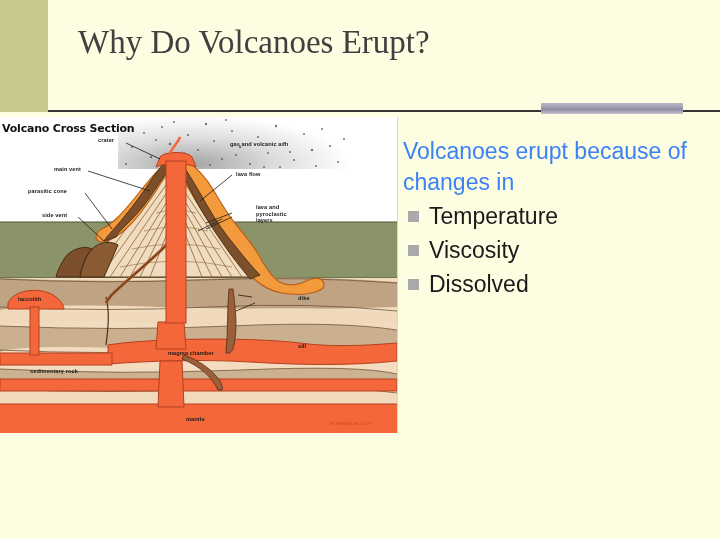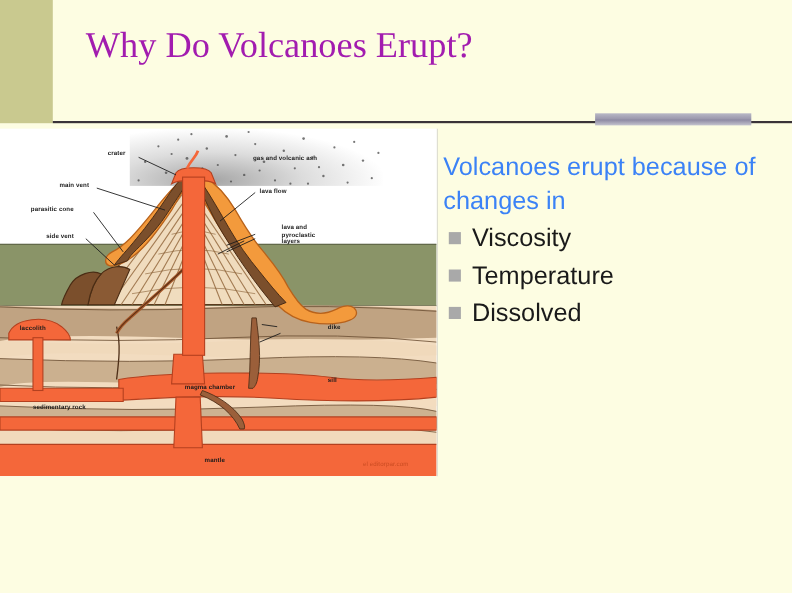--- a/index.html
+++ b/index.html
@@ -12,21 +12,21 @@
   .slide{position:absolute;inset:0;background:#fdfde2;}
 
   
   .left-bar{position:absolute;left:0;top:0;width:48px;height:112px;background:#c9c98f;}
   .title-rule{position:absolute;left:48px;top:110px;width:672px;height:2px;background:#3a3338;}
   .accent-bar{position:absolute;left:541px;top:103px;width:142px;height:11px;
               background:linear-gradient(to bottom,#b9b8c6 0%,#9c99ae 45%,#8e8aa3 55%,#c4c3ce 100%);}
 
   
   .title{position:absolute;left:78px;top:22px;font-family:"Liberation Serif", serif;
-         font-size:33px;line-height:40px;color:#a21caf;white-space:nowrap;}
+         font-size:33px;line-height:40px;color:#404040;white-space:nowrap;}
 
   
   .body-block{position:absolute;left:403px;top:136px;width:300px;}
   .lead{font-size:23px;line-height:31px;color:#3b82f6;}
   .bullets{margin:0;padding:0;list-style:none;}
   .bullets li{display:flex;align-items:flex-start;margin-top:2px;}
   .bullet-sq{flex:0 0 auto;width:11px;height:11px;background:#a9a9a9;margin:11px 10px 0 5px;}
   .bullet-tx{font-size:23px;line-height:32px;color:#1a1a1a;}
 
   
@@ -203,20 +203,21 @@
         <path d="M78,100 L104,124"></path>
         <path d="M232,58 L200,84"></path>
         <path d="M232,96 L206,106"></path>
         <path d="M232,100 L206,112"></path>
         <path d="M222,102 L198,114"></path>
         <path d="M252,180 L238,178"></path>
         <path d="M255,186 L236,194"></path>
       </g>
     </svg>
 
+    <div class="d-title">Volcano Cross Section</div>
 
     <div class="d-label" style="left:98px;top:20px;">crater</div>
     <div class="d-label" style="left:54px;top:49px;">main vent</div>
     <div class="d-label" style="left:28px;top:71px;">parasitic cone</div>
     <div class="d-label" style="left:42px;top:95px;">side vent</div>
     <div class="d-label" style="left:230px;top:24px;">gas and volcanic ash</div>
     <div class="d-label" style="left:236px;top:54px;">lava flow</div>
     <div class="d-label" style="left:256px;top:87px;width:42px;white-space:normal;line-height:6.6px;">lava and pyroclastic layers</div>
     <div class="d-label" style="left:18px;top:179px;">laccolith</div>
     <div class="d-label" style="left:30px;top:251px;">sedimentary rock</div>
@@ -225,25 +226,25 @@
     <div class="d-label" style="left:298px;top:226px;">sill</div>
     <div class="d-label" style="left:186px;top:299px;">mantle</div>
     <div class="d-label" style="left:330px;top:303px;color:#c0451c;font-weight:normal;opacity:.8;">el editorpar.com</div>
   </div>
 
   <div class="body-block">
     <div class="lead">Volcanoes erupt because of changes in</div>
     <ul class="bullets">
       <li>
         <span class="bullet-sq"></span>
-        <span class="bullet-tx">Viscosity</span>
+        <span class="bullet-tx">Temperature</span>
       </li>
       <li>
         <span class="bullet-sq"></span>
-        <span class="bullet-tx">Temperature</span>
+        <span class="bullet-tx">Viscosity</span>
       </li>
       <li>
         <span class="bullet-sq"></span>
         <span class="bullet-tx">Dissolved</span>
       </li>
     </ul>
   </div>
 
 </div>
 

